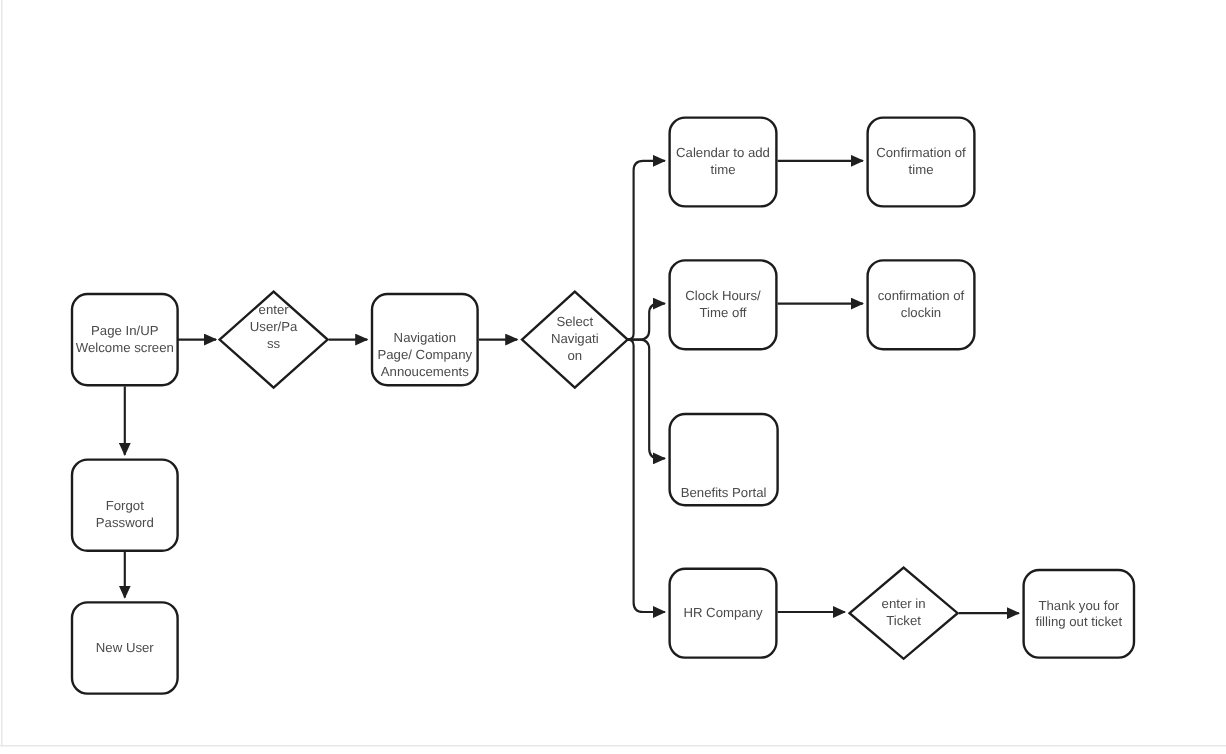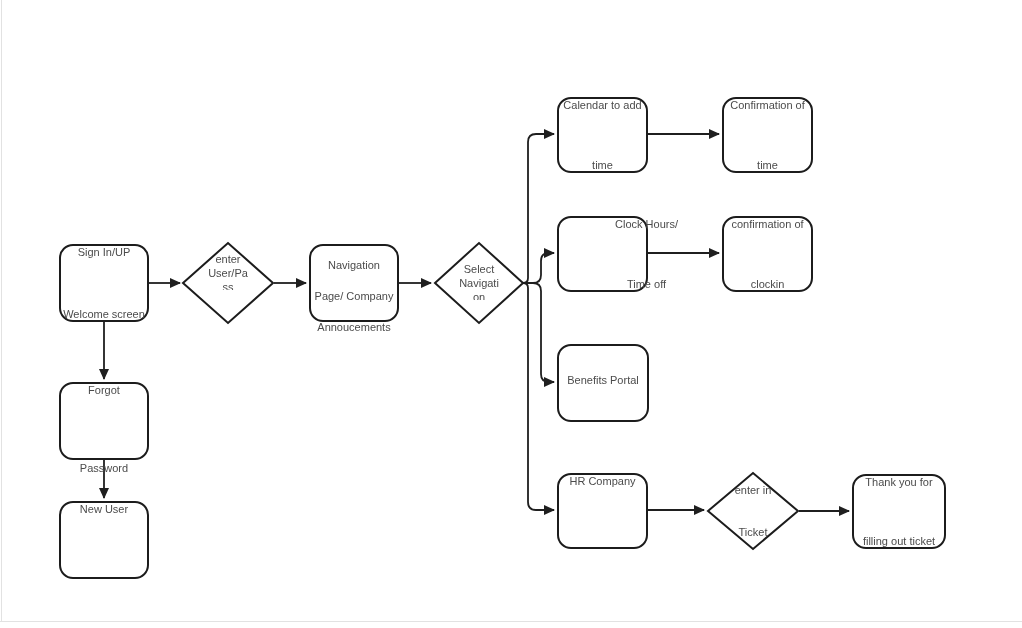--- a/index.html
+++ b/index.html
@@ -11,21 +11,21 @@
     overflow: hidden;
     font-family: "Liberation Sans", sans-serif;
   }
   .diagram-svg { position: absolute; left: 0; top: 0; }
   .labels { position: absolute; left: 0; top: 0; width: 1022px; height: 628px; pointer-events: none; }
   .label {
     position: absolute;
     display: flex;
     flex-direction: column;
     align-items: center;
-    justify-content: space-between;
+    justify-content: center;
     text-align: center;
     font-size: 11px;
     line-height: 14px;
     color: #4b4b4b;
   }
   .label span { display: block; white-space: nowrap; }
   .label.clip { justify-content: flex-start; overflow: hidden; }
   .edge-line { position: absolute; background: #e2e2e2; }
   .edge-left { left: 1px; top: 0; width: 1px; height: 621px; }
   .edge-bottom { left: 0; top: 621px; width: 1022px; height: 1px; }
@@ -74,21 +74,21 @@
       <rect x="558" y="474" width="89" height="74" rx="13"></rect>
       <polygon points="708,511 753,473 798,511 753,549"></polygon>
       <rect x="853" y="475" width="92" height="73" rx="13"></rect>
       <rect x="60" y="383" width="88" height="76" rx="13"></rect>
       <rect x="60" y="502" width="88" height="76" rx="13"></rect>
     </g>
   </svg>
 
   <div class="labels">
     <div class="label" style="left:60px; top:245px; width:88px; height:76px;">
-      <span>Sign In/UP</span>
+      <span>Page In/UP</span>
       <span>Welcome screen</span>
     </div>
 
     <div class="label clip" style="left:188px; top:252px; width:80px; height:38px;">
       <span>enter</span>
       <span>User/Pa</span>
       <span>ss</span>
     </div>
 
     <div class="label" style="left:310px; top:258px; width:88px; height:76px;">
@@ -106,21 +106,21 @@
     <div class="label" style="left:558px; top:98px; width:89px; height:74px;">
       <span>Calendar to add</span>
       <span>time</span>
     </div>
 
     <div class="label" style="left:723px; top:98px; width:89px; height:74px;">
       <span>Confirmation of</span>
       <span>time</span>
     </div>
 
-    <div class="label" style="left:558px; top:217px; width:89px; height:74px;margin-left:44px;">
+    <div class="label" style="left:558px; top:217px; width:89px; height:74px;">
       <span>Clock Hours/</span>
       <span>Time off</span>
     </div>
 
     <div class="label" style="left:723px; top:217px; width:89px; height:74px;">
       <span>confirmation of</span>
       <span>clockin</span>
     </div>
 
     <div class="label" style="left:558px; top:345px; width:90px; height:76px;margin-top:28px;">

